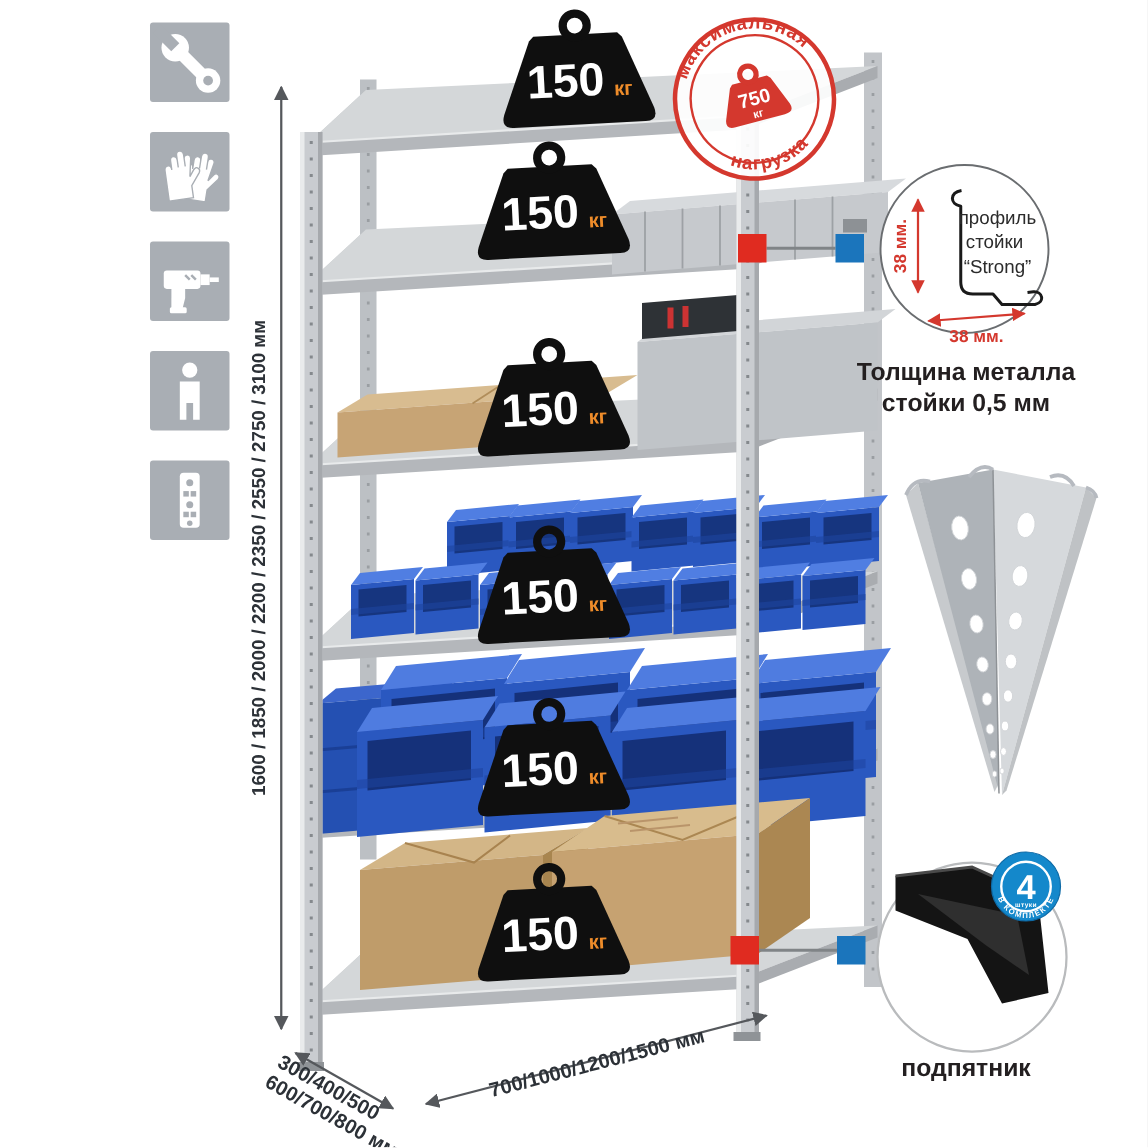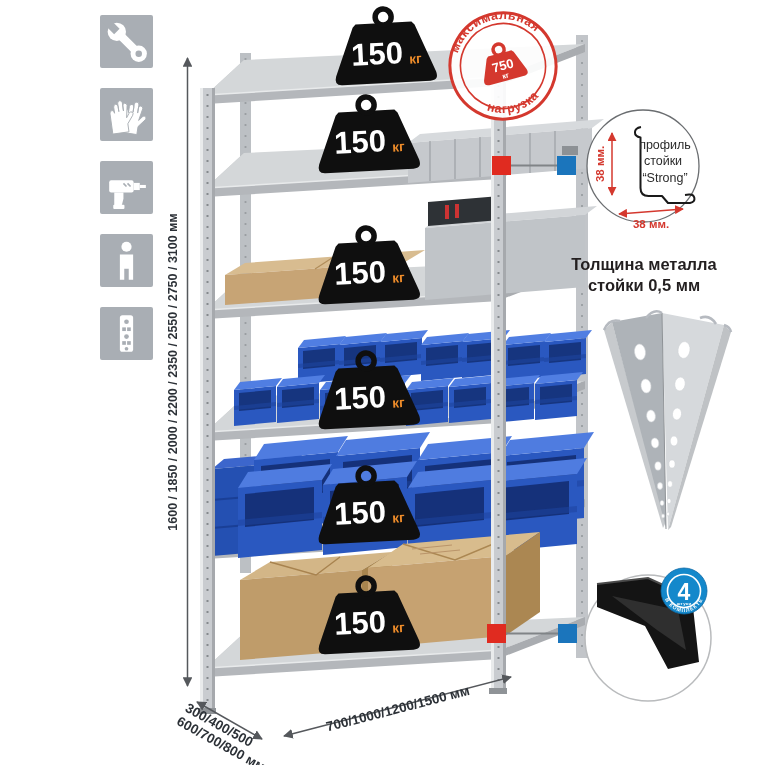--- a/index.html
+++ b/index.html
@@ -2,21 +2,21 @@
 <html><head>
 <meta charset="utf-8">
 <style>
   html,body{margin:0;padding:0;background:#fff;}
   .canvas{position:relative;width:765px;height:765px;background:#fff;overflow:hidden;
           font-family:"Liberation Sans",sans-serif;border-right:1px solid #dcdcdc;}
   .icon-tile{position:absolute;left:100px;width:53px;height:53px;background:#a9aeb4;border-radius:2px;}
   .icon-tile svg{display:block;width:53px;height:53px;}
   .main-svg{position:absolute;left:0;top:0;width:765px;height:765px;}
   .cap{position:absolute;width:160px;text-align:center;font-weight:bold;font-size:16.5px;
-       color:#231f20;line-height:1.25;margin-top:16px;}
+       color:#231f20;line-height:1.25;}
   
   .wVal{font-family:"Liberation Sans",sans-serif;font-weight:bold;font-size:31px;fill:#ffffff;text-anchor:middle;}
   .wUnit{font-family:"Liberation Sans",sans-serif;font-weight:bold;font-size:13.5px;fill:#ee8c2a;}
   .sArc{font-family:"Liberation Sans",sans-serif;font-weight:bold;font-size:12.5px;fill:#d4382e;letter-spacing:.6px;}
   .sVal{font-family:"Liberation Sans",sans-serif;font-weight:bold;font-size:13px;fill:#fff;text-anchor:middle;}
   .sUnit{font-family:"Liberation Sans",sans-serif;font-weight:bold;font-size:7.5px;fill:#fff;text-anchor:middle;}
   .dimH{font-family:"Liberation Sans",sans-serif;font-weight:bold;font-size:12.5px;fill:#2c3137;text-anchor:middle;}
   .dimS{font-family:"Liberation Sans",sans-serif;font-weight:bold;font-size:13.5px;fill:#2c3137;text-anchor:middle;}
   .pTxt{font-family:"Liberation Sans",sans-serif;font-size:12.5px;fill:#2b2b2b;text-anchor:middle;}
   .pDim{font-family:"Liberation Sans",sans-serif;font-weight:bold;font-size:11.5px;fill:#d4382e;text-anchor:middle;}
@@ -377,15 +377,16 @@
         <text class="bA"><textPath href="#fArc" startOffset="50%" text-anchor="middle">В КОМПЛЕКТЕ</textPath></text>
       </g>
     </g>
   </svg>
 
   <div class="cap" style="left:564px;top:238px">
     <div>Толщина металла</div>
     <div>стойки 0,5 мм</div>
   </div>
   <div class="cap" style="left:564px;top:702px">
+    <div>подпятник</div>
   </div>
 
 </div>
 
 </body></html>

